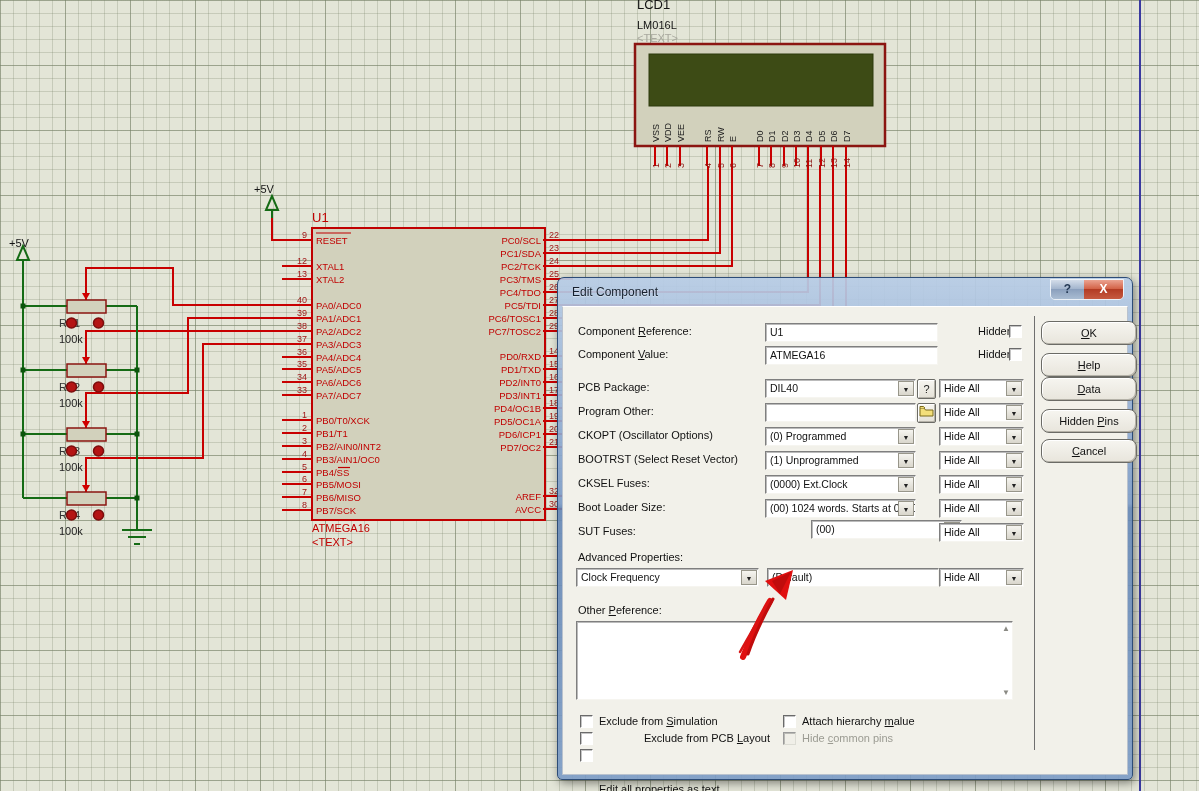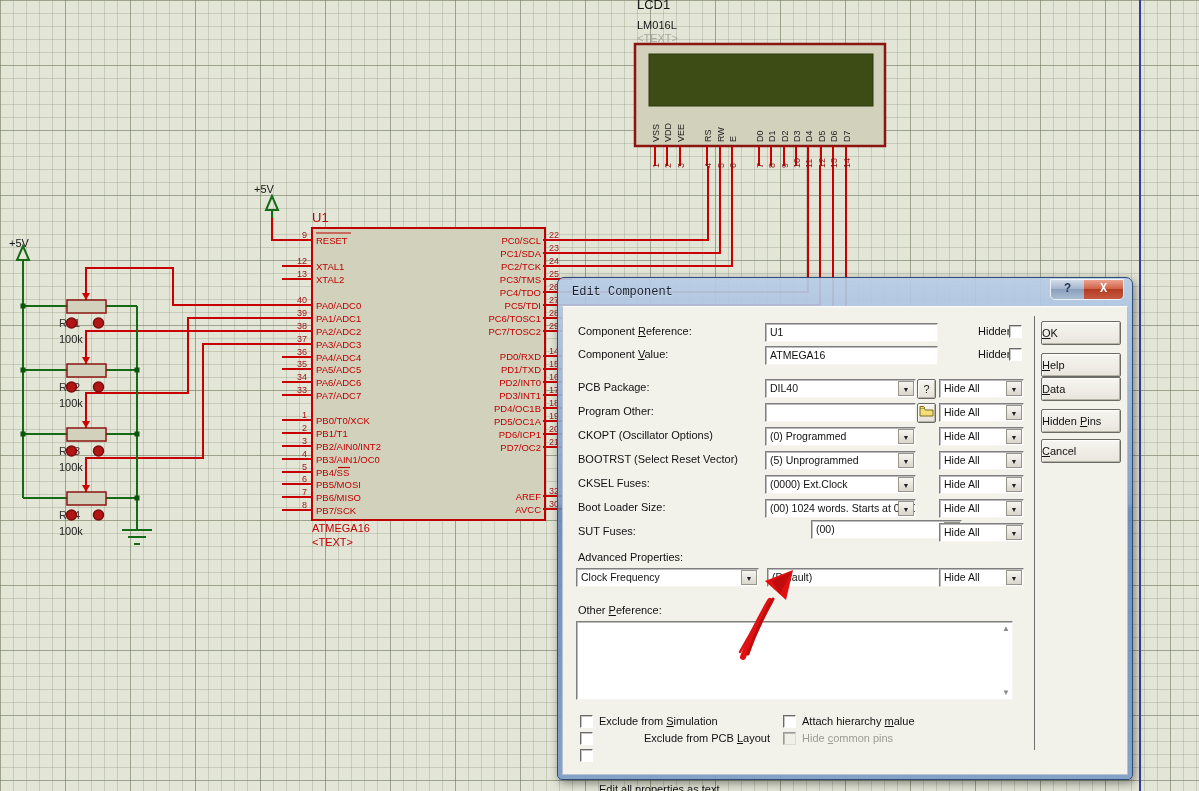--- a/index.html
+++ b/index.html
@@ -36,45 +36,45 @@
   .lcdref{font-size:13px;fill:#141414;}
   .lcdmodel{font-size:11px;fill:#141414;}
   .lcdph{font-size:11px;fill:#a8a89e;}
   .pwr{font-size:11px;fill:#141414;}
   .sheetborder{stroke:#3a3aa0;stroke-width:2;}
   
   #dlg{position:absolute;left:557px;top:277px;width:576px;height:503px;z-index:2;
     box-sizing:border-box;border:1px solid #2d4c77;border-radius:7px 7px 5px 5px;
     background:linear-gradient(180deg, rgba(183,204,230,.93), rgba(122,154,199,.90) 45%, rgba(101,135,182,.90) 46%, rgba(123,155,198,.90));
     box-shadow:2px 3px 10px rgba(0,0,0,.45);font-size:11px;color:#111;}
-  #dlgtitle{position:absolute;left:0;top:0;right:0;height:28px;font-family:Liberation Mono, monospace;}
+  #dlgtitle{position:absolute;left:0;top:0;right:0;height:28px;}
   #dlgtitle .t{position:absolute;left:14px;top:7px;font-size:12px;color:#16202e;text-shadow:0 1px 1px rgba(255,255,255,.5);}
   .tbgrp{position:absolute;top:1px;right:8px;height:19px;display:flex;border-radius:0 0 5px 5px;overflow:hidden;border:1px solid rgba(255,255,255,.75);}
   .tbb{width:33px;height:19px;text-align:center;line-height:18px;font-weight:bold;font-size:12px;}
   .tb-help{background:linear-gradient(180deg,#d3dde9,#9fb2cb 50%,#8ba0bd 50%,#a9bcd2);color:#253a55;}
   .tb-close{width:39px;background:linear-gradient(180deg,#eba391,#d15d41 50%,#b33c24 50%,#c65a40);color:#fff;}
   #client{position:absolute;left:4px;right:4px;top:28px;bottom:4px;background:#f2f1ea;border:1px solid #b9c2ce;border-top-color:#fff;}
   .lbl{position:absolute;white-space:nowrap;color:#111;}
   .u{text-decoration:underline;}
   .sunken{position:absolute;box-sizing:border-box;background:#fff;border:1px solid;
     border-color:#7f7f7f #f6f5f0 #f6f5f0 #7f7f7f;box-shadow:inset 1px 1px 0 rgba(60,60,60,.35);}
   .tf{height:19px;line-height:17px;padding-left:4px;font-size:10.5px;white-space:nowrap;overflow:hidden;}
   .combo{height:19px;line-height:17px;padding-left:4px;padding-right:18px;font-size:10.5px;white-space:nowrap;overflow:hidden;}
   .arr{position:absolute;right:1px;top:1px;bottom:1px;width:16px;background:linear-gradient(#f6f5f0,#d9d6cc);
     border:1px solid #98968a;box-sizing:border-box;text-align:center;line-height:15px;font-size:7px;color:#222;}
   .sbtn{position:absolute;width:19px;height:20px;box-sizing:border-box;background:linear-gradient(#f7f6f1,#e4e1d7);
     border:1px solid #6b6b66;border-radius:2px;box-shadow:inset 1px 1px 0 #fff, inset -1px -1px 0 #b5b2a8;
     text-align:center;line-height:18px;font-size:11px;color:#222;}
   .chk{position:absolute;width:13px;height:13px;box-sizing:border-box;background:#fff;border:1px solid;
     border-color:#6a6a6a #fff #fff #6a6a6a;box-shadow:inset 1px 1px 0 rgba(60,60,60,.3);}
   .chk.dis{background:#f0efe8;border-color:#9a9a9a #dcdcd4 #dcdcd4 #9a9a9a;}
-  .btn{position:absolute;left:483px;width:80px;height:24px;box-sizing:border-box;
-    background:linear-gradient(#f6f5f0,#e8e5dc);border:1px solid #6b6b66;border-radius:2px;
+  .btn{position:absolute;left:483px;width:96px;height:24px;box-sizing:border-box;
+    background:linear-gradient(#f6f5f0,#e8e5dc);border:1px solid #6b6b66;border-radius:8px;
     box-shadow:inset 1px 1px 0 #fff, inset -1px -1px 0 #b5b2a8;
-    text-align:left;line-height:22px;font-size:11px;color:#111;}
+    text-align:center;line-height:22px;font-size:11px;color:#111;}
   .sep{position:absolute;left:476px;top:38px;height:434px;width:0;border-left:1px solid #6f6f6f;}
   .ta{position:absolute;left:18px;top:343px;width:437px;height:79px;}
   .ta .sc{position:absolute;right:2px;font-size:8px;color:#8a8a84;}
   .dislbl{color:#9b9b92;}
 </style>
 </head>
 <body>
 
 <div id="stage">
 
@@ -363,21 +363,21 @@
         <path d="M1,3 L1,1.5 L4.5,1.5 L5.8,3" fill="#f3df7a" stroke="#7a6a1a" stroke-width="1"></path>
       </svg>
     </div>
     <div class="sunken combo" style="left:381px;top:125px;width:85px;"><span>Hide All</span><span class="arr">▼</span></div>
 
     <div class="lbl" style="left:20px;top:151px;"><span>CKOPT (Oscillator Options)</span></div>
     <div class="sunken combo" style="left:207px;top:149px;width:151px;"><span>(0) Programmed</span><span class="arr">▼</span></div>
     <div class="sunken combo" style="left:381px;top:149px;width:85px;"><span>Hide All</span><span class="arr">▼</span></div>
 
     <div class="lbl" style="left:20px;top:175px;"><span>BOOTRST (Select Reset Vector)</span></div>
-    <div class="sunken combo" style="left:207px;top:173px;width:151px;"><span>(5) Unprogrammed</span><span class="arr">▼</span></div>
+    <div class="sunken combo" style="left:207px;top:173px;width:151px;"><span>(1) Unprogrammed</span><span class="arr">▼</span></div>
     <div class="sunken combo" style="left:381px;top:173px;width:85px;"><span>Hide All</span><span class="arr">▼</span></div>
 
     <div class="lbl" style="left:20px;top:199px;"><span>CKSEL Fuses:</span></div>
     <div class="sunken combo" style="left:207px;top:197px;width:151px;"><span>(0000) Ext.Clock</span><span class="arr">▼</span></div>
     <div class="sunken combo" style="left:381px;top:197px;width:85px;"><span>Hide All</span><span class="arr">▼</span></div>
 
     <div class="lbl" style="left:20px;top:223px;"><span>Boot Loader Size:</span></div>
     <div class="sunken combo" style="left:207px;top:221px;width:151px;"><span>(00) 1024 words. Starts at 0x1C0</span><span class="arr">▼</span></div>
     <div class="sunken combo" style="left:381px;top:221px;width:85px;"><span>Hide All</span><span class="arr">▼</span></div>
 

